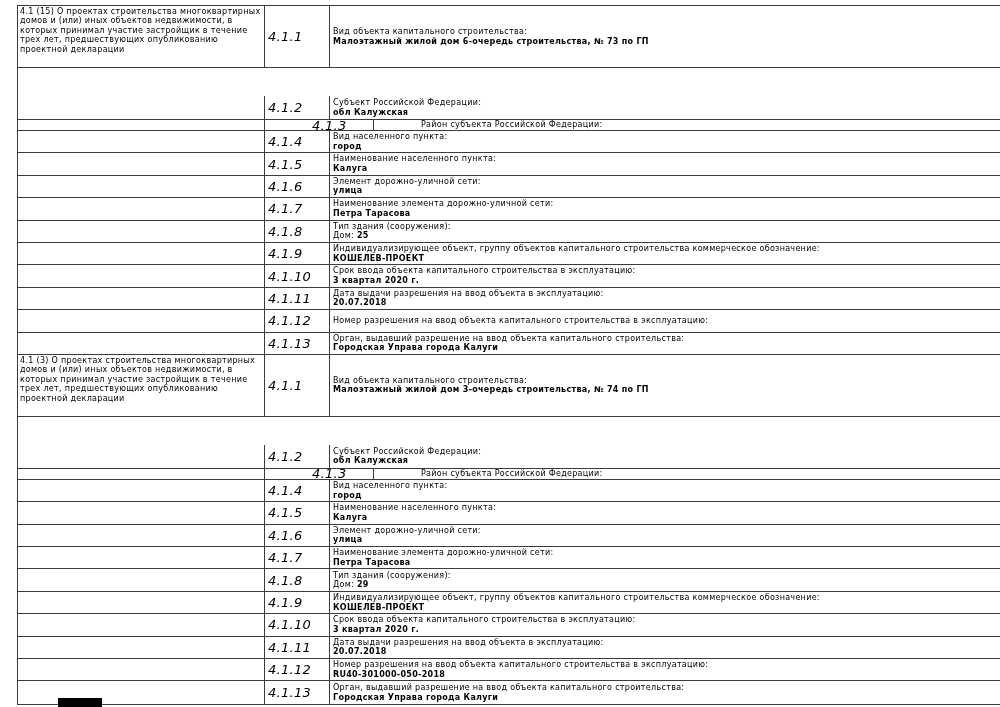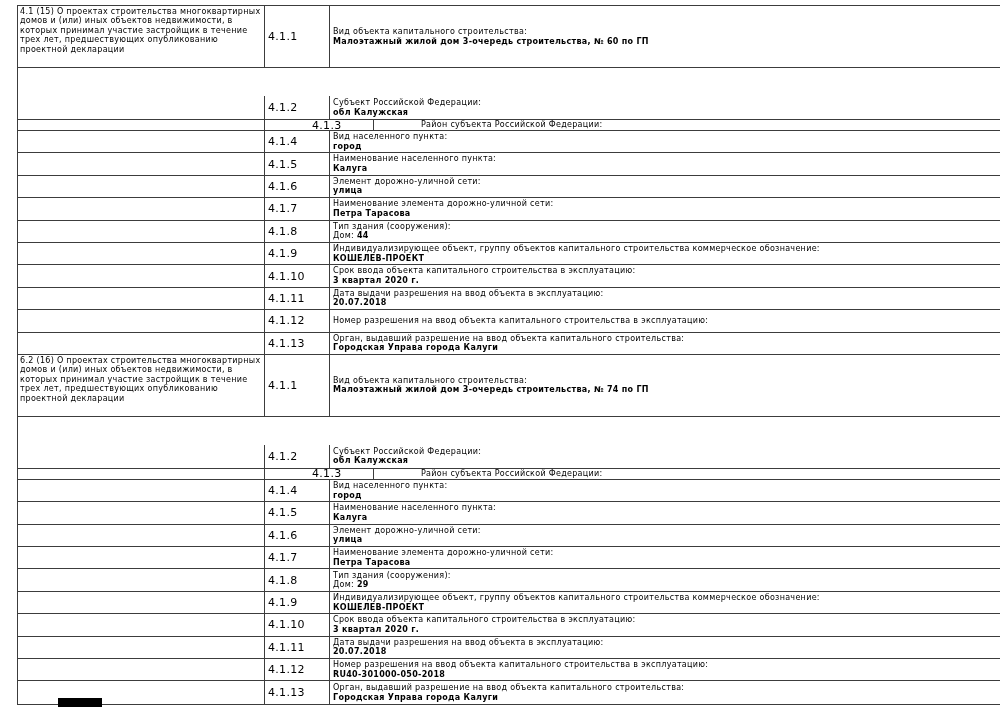--- a/index.html
+++ b/index.html
@@ -40,21 +40,21 @@
   }
   .c-val{
     flex:1 1 auto;
     display:flex;flex-direction:column;justify-content:center;
     padding-left:3px;
   }
   .desc{
     font-size:8px;line-height:9.4px;letter-spacing:0.3px;
   }
   .num{
-    font-size:11px;letter-spacing:0.3px;
+    font-size:13px;letter-spacing:0.3px;font-style:italic;
   }
   .lbl{
     font-size:8px;line-height:9.6px;letter-spacing:0.3px;white-space:nowrap;
   }
   .val{
     font-size:8px;line-height:9.6px;letter-spacing:0.3px;white-space:nowrap;
   }
   .val .vb{font-weight:bold;}
   .marker{
     position:absolute;left:58px;top:698px;width:44px;height:9px;
@@ -70,21 +70,21 @@
 
     <div class="row tall">
       <div class="cell c-desc">
         <div class="desc">4.1 (15) О проектах строительства многоквартирных домов и (или) иных объектов недвижимости, в которых принимал участие застройщик в течение трех лет, предшествующих опубликованию проектной декларации</div>
       </div>
       <div class="cell c-num">
           <span class="num">4.1.1</span>
         </div>
       <div class="cell c-val">
         <div class="lbl">Вид объекта капитального строительства:</div>
-        <div class="val"><span></span><span class="vb">Малоэтажный жилой дом 3-очередь строительства, № 60 по ГП</span></div>
+        <div class="val"><span></span><span class="vb">Малоэтажный жилой дом 6-очередь строительства, № 73 по ГП</span></div>
       </div>
     </div>
 
     <div class="row med">
       <div class="cell c-desc"></div>
       <div class="cell c-num">
           <span class="num">4.1.2</span>
         </div>
       <div class="cell c-val">
         <div class="lbl">Субъект Российской Федерации:</div>
@@ -146,21 +146,21 @@
       </div>
     </div>
 
     <div class="row">
       <div class="cell c-desc"></div>
       <div class="cell c-num">
           <span class="num">4.1.8</span>
         </div>
       <div class="cell c-val">
         <div class="lbl">Тип здания (сооружения):</div>
-        <div class="val"><span>Дом: </span><span class="vb">44</span></div>
+        <div class="val"><span>Дом: </span><span class="vb">25</span></div>
       </div>
     </div>
 
     <div class="row">
       <div class="cell c-desc"></div>
       <div class="cell c-num">
           <span class="num">4.1.9</span>
         </div>
       <div class="cell c-val">
         <div class="lbl">Индивидуализирующее объект, группу объектов капитального строительства коммерческое обозначение:</div>
@@ -210,21 +210,21 @@
         <div class="val"><span></span><span class="vb">Городская Управа города Калуги</span></div>
       </div>
     </div>
 
   </div>
 
   <div class="sec">
 
     <div class="row tall">
       <div class="cell c-desc">
-        <div class="desc">6.2 (16) О проектах строительства многоквартирных домов и (или) иных объектов недвижимости, в которых принимал участие застройщик в течение трех лет, предшествующих опубликованию проектной декларации</div>
+        <div class="desc">4.1 (3) О проектах строительства многоквартирных домов и (или) иных объектов недвижимости, в которых принимал участие застройщик в течение трех лет, предшествующих опубликованию проектной декларации</div>
       </div>
       <div class="cell c-num">
           <span class="num">4.1.1</span>
         </div>
       <div class="cell c-val">
         <div class="lbl">Вид объекта капитального строительства:</div>
         <div class="val"><span></span><span class="vb">Малоэтажный жилой дом 3-очередь строительства, № 74 по ГП</span></div>
       </div>
     </div>
 

